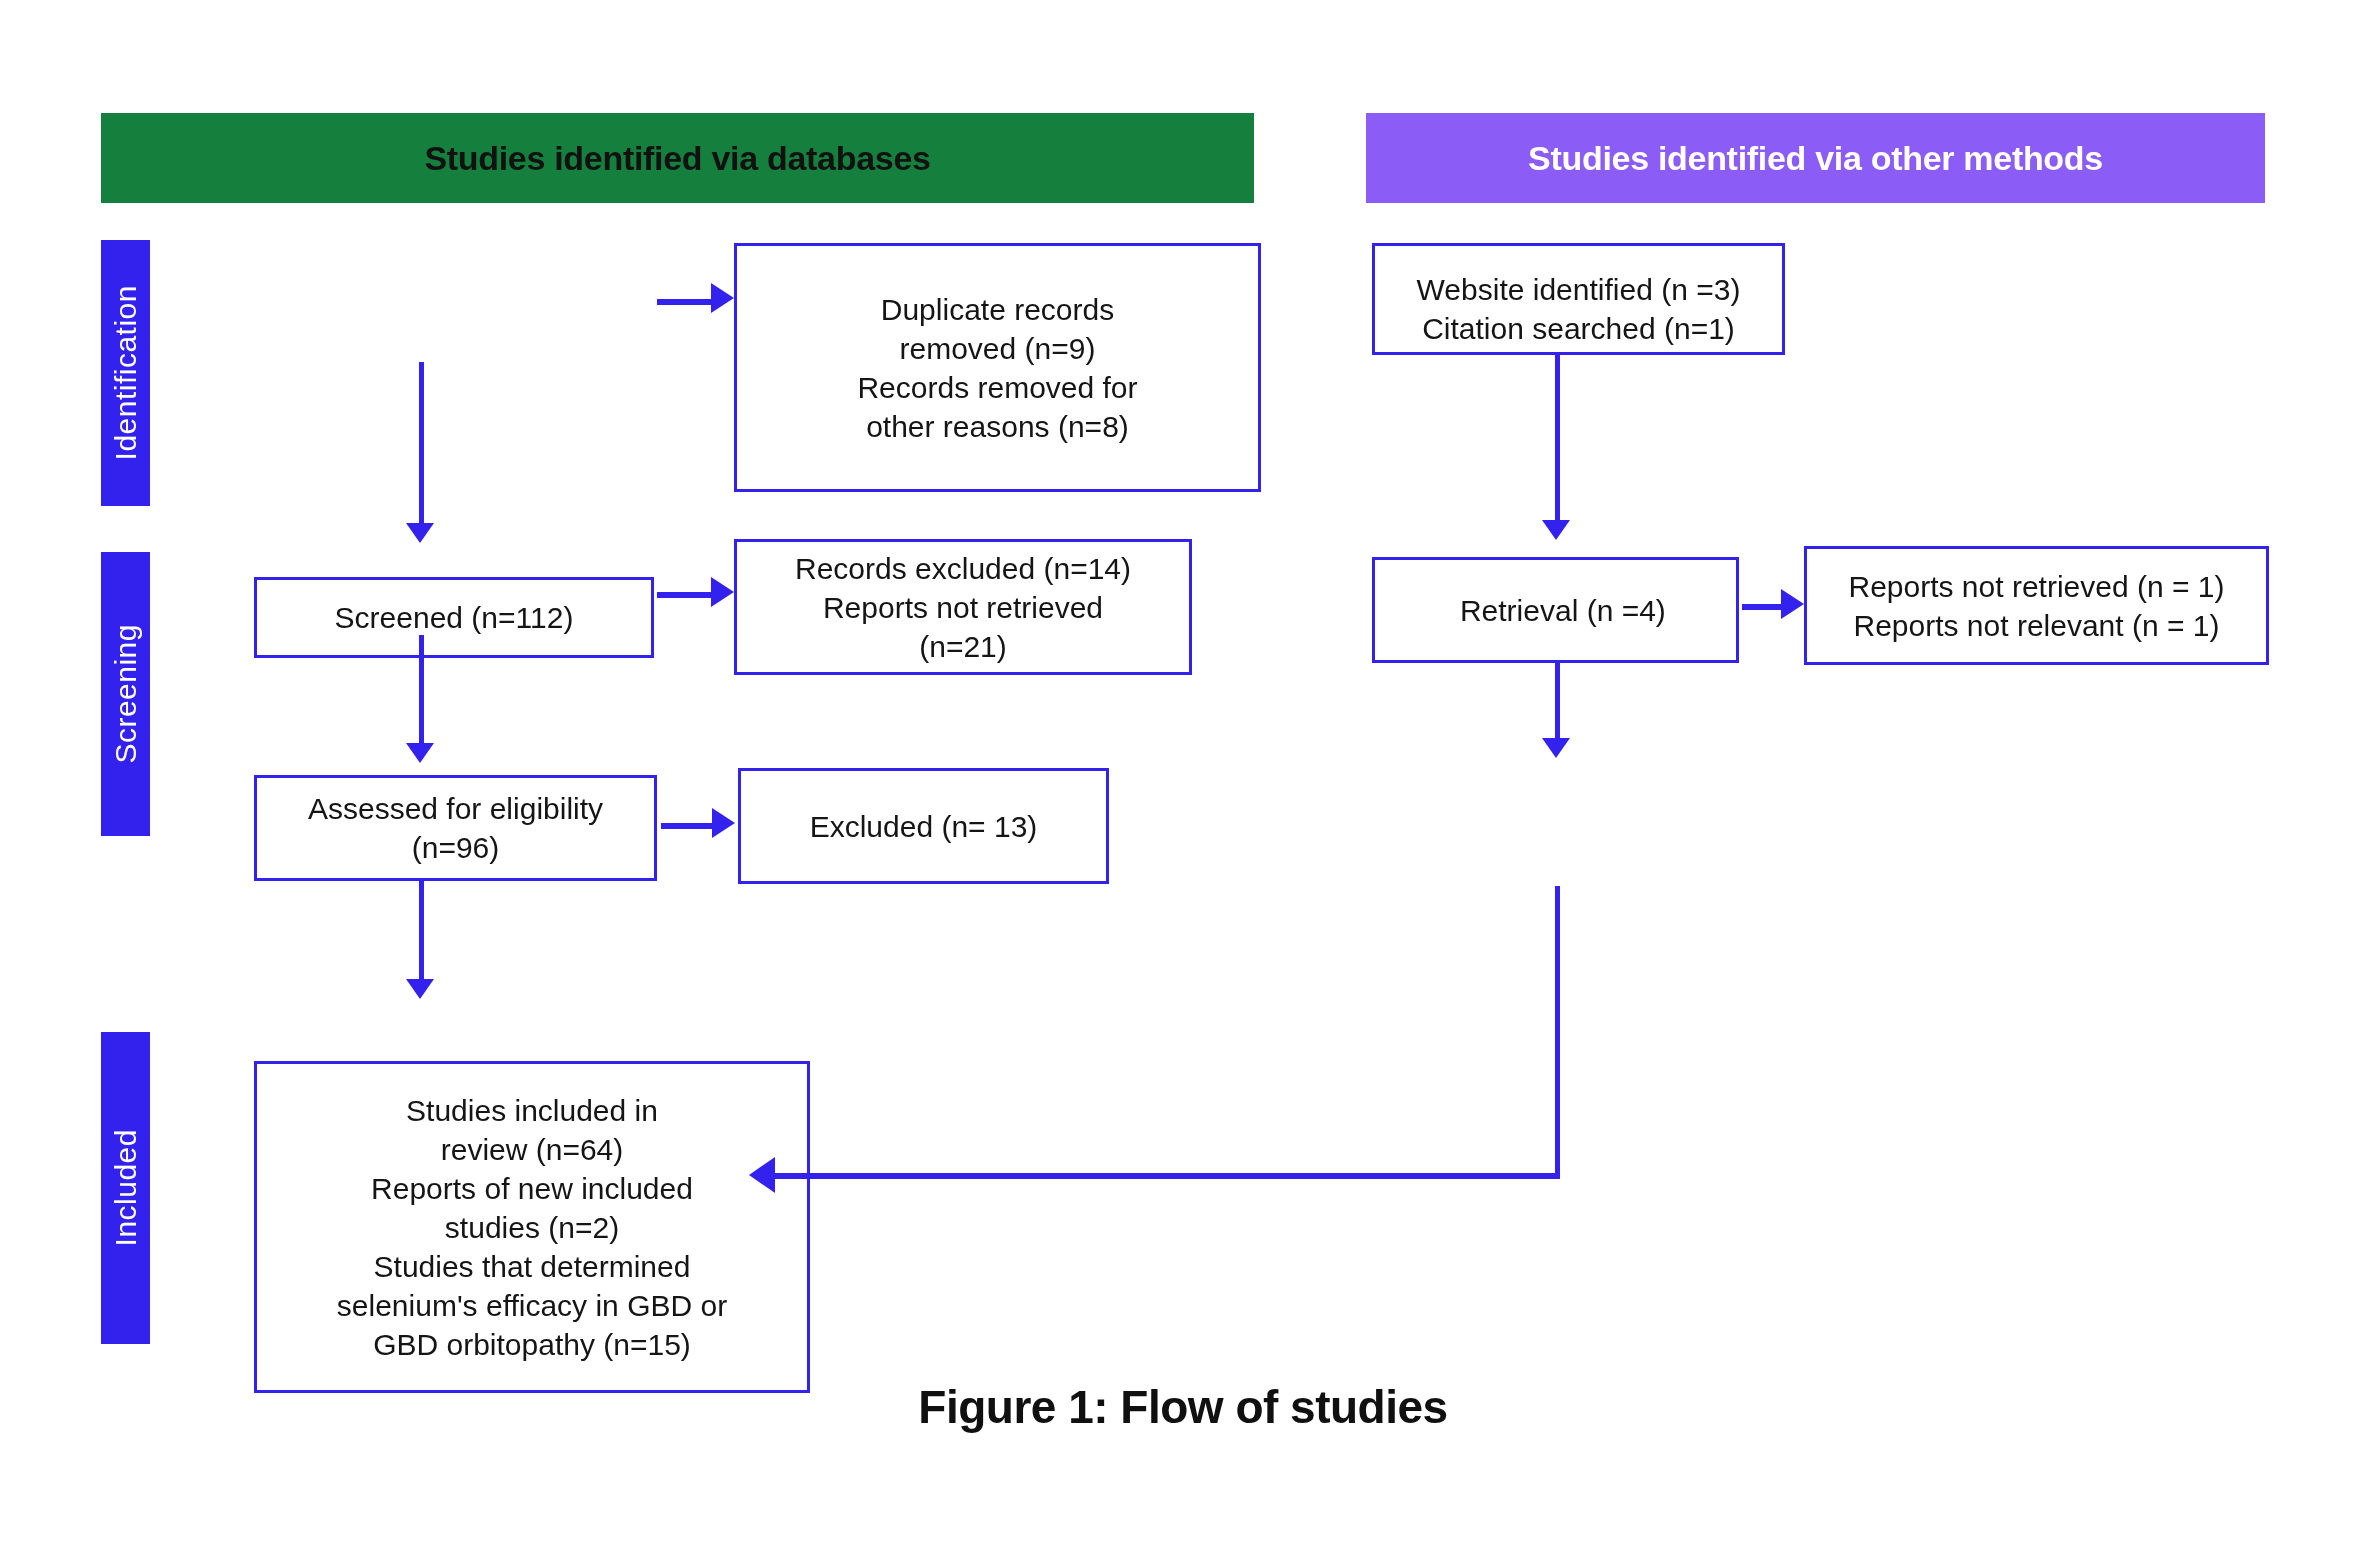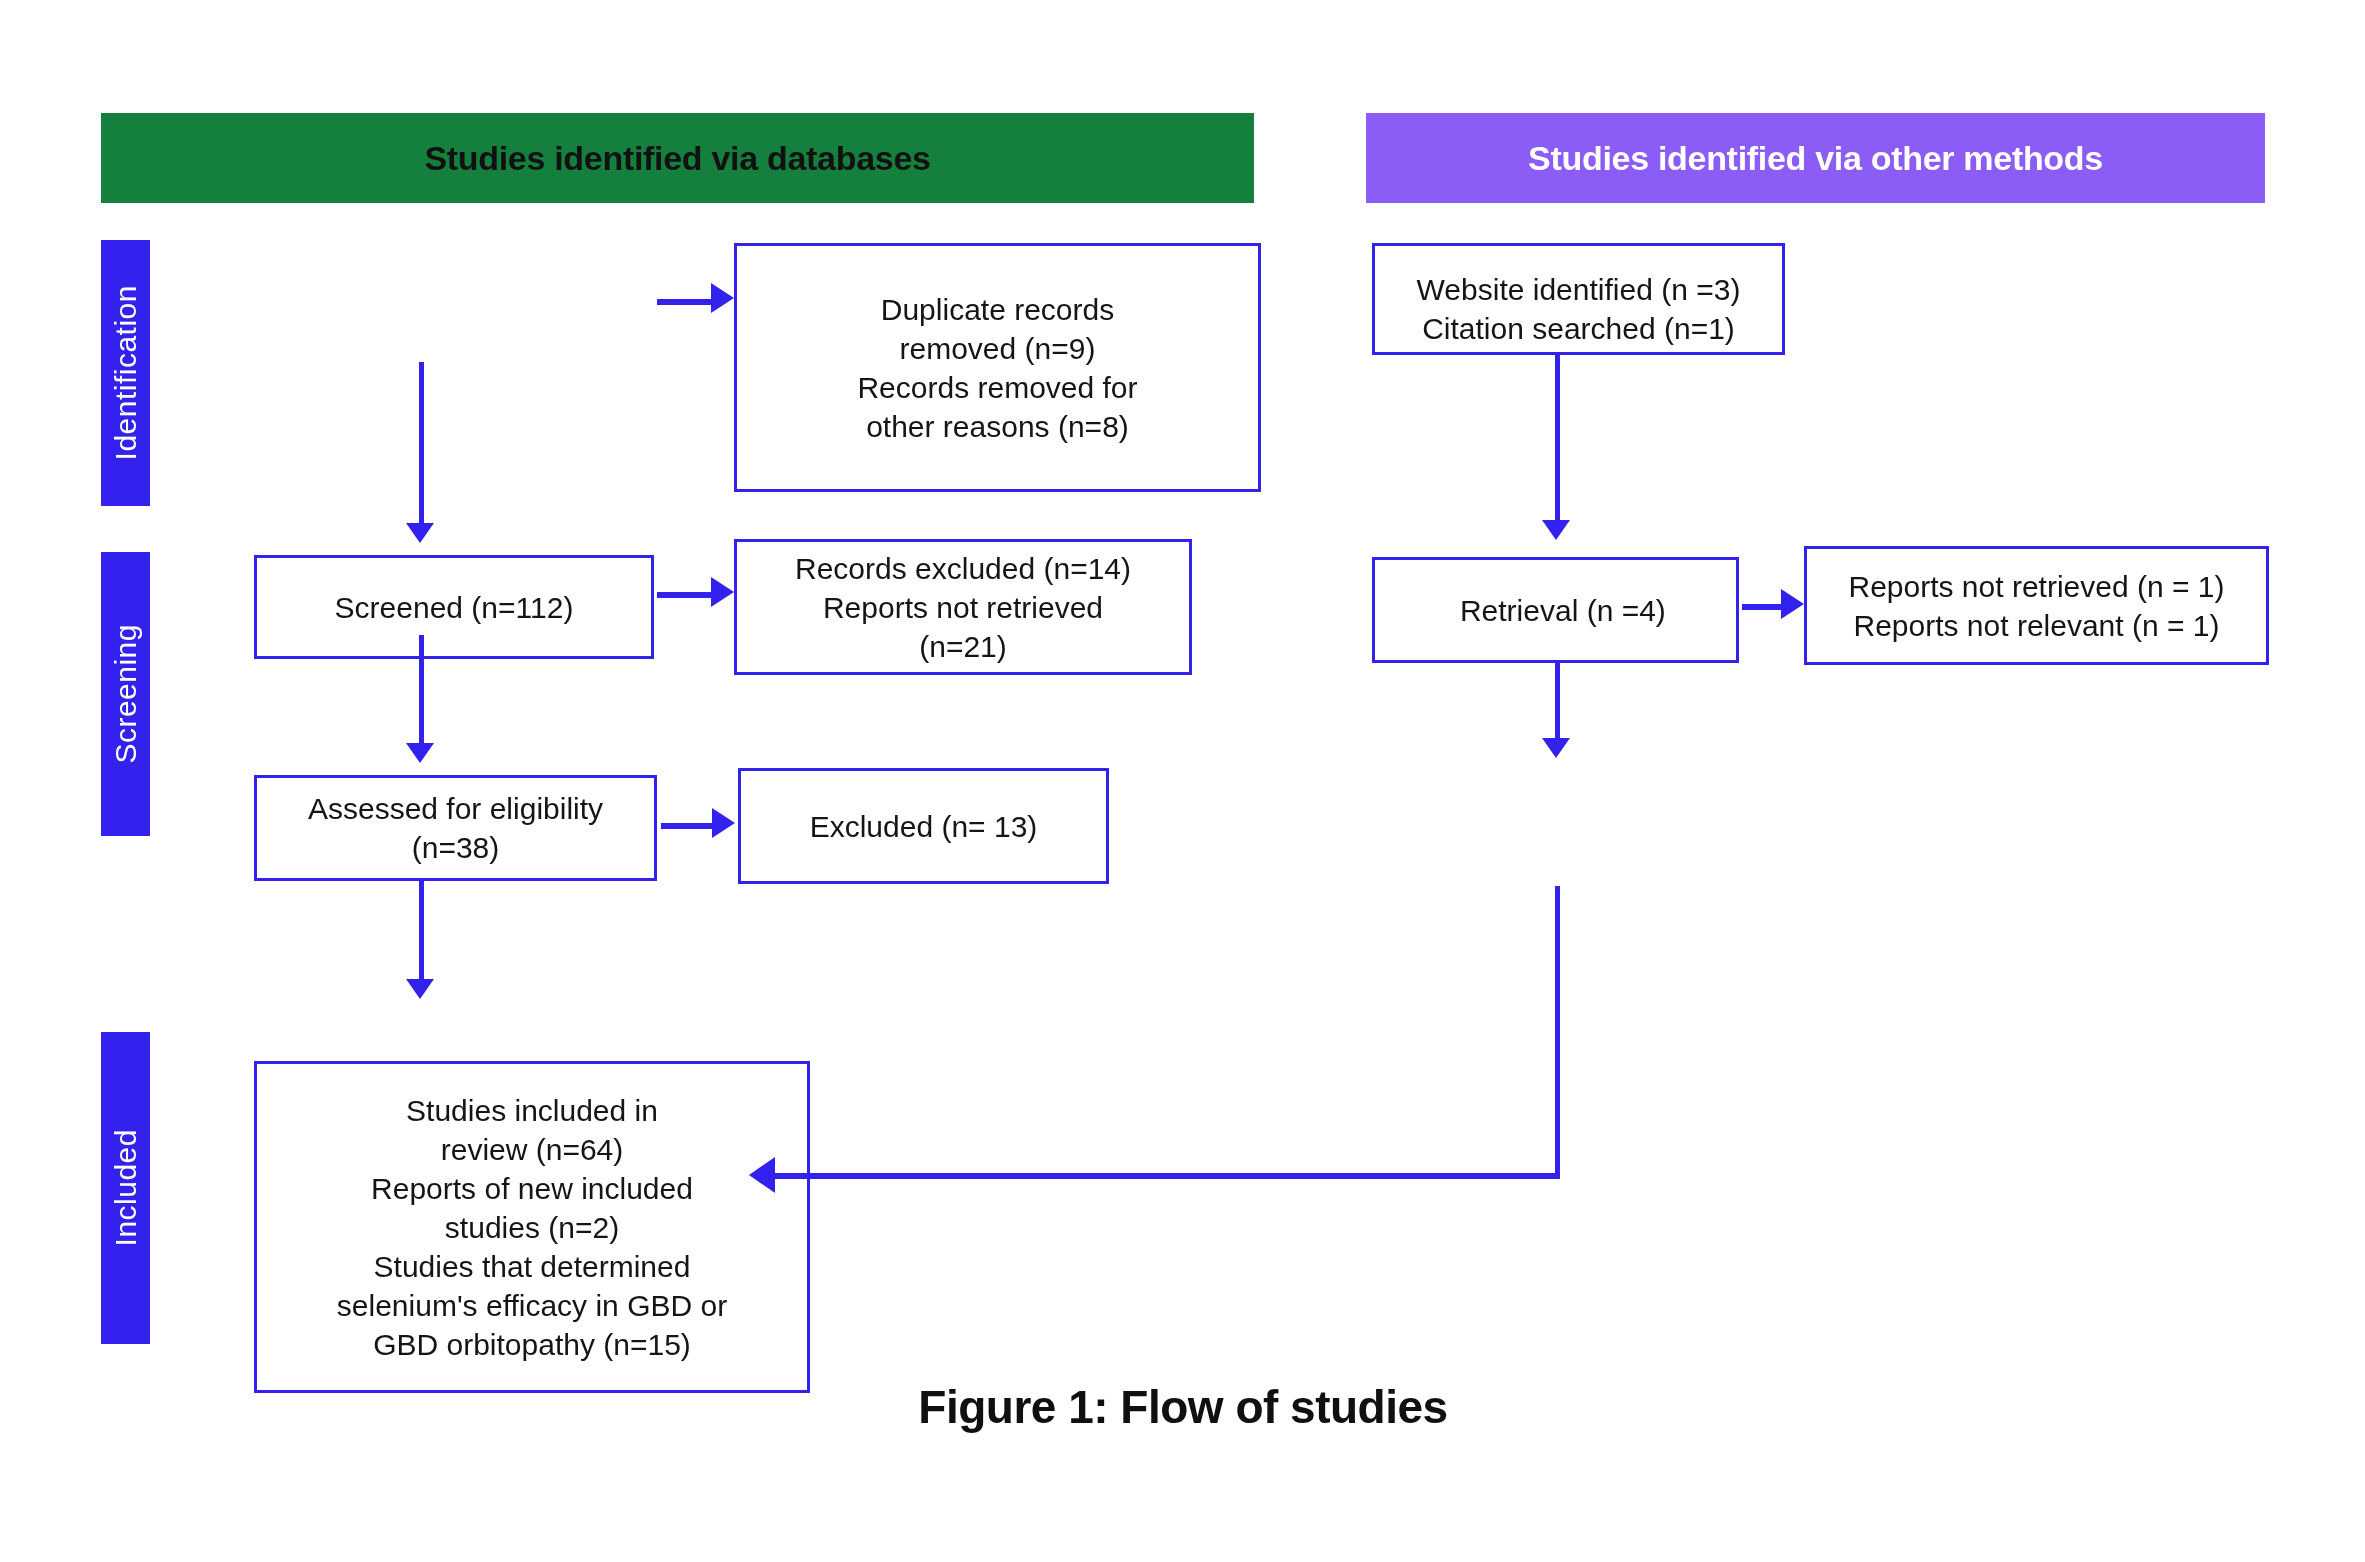--- a/index.html
+++ b/index.html
@@ -40,21 +40,21 @@
   
   .box{
     position:absolute;background:#ffffff;border:3.7px solid #3322EE;
     box-sizing:border-box;display:flex;align-items:center;justify-content:center;
     text-align:center;color:#151515;font-size:30px;line-height:1.30;
     padding:3.7px 9.2px;
   }
   .box .txt{white-space:pre-line;}
   .box-records-identified{left:254px;top:241px;width:400px;height:121px;}
   .box-duplicates{left:734px;top:243px;width:527px;height:249px;}
-  .box-screened{left:254px;top:555px;width:400px;height:104px;}
+  .box-screened{left:254px;top:577px;width:400px;height:81px;}
   .box-records-excluded{left:734px;top:539px;width:458px;height:136px;}
   .box-eligibility{left:254px;top:775px;width:403px;height:106px;}
   .box-excluded{left:738px;top:768px;width:371px;height:116px;}
   .box-included{left:254px;top:1013px;width:556px;height:332px;margin-top:48px;}
 
   
   .box-website{left:1372px;top:243px;width:413px;height:112px;align-items:flex-end;}
   .box-retrieval{left:1372px;top:557px;width:367px;height:106px;padding-left:24px;}
   .box-reports-not{left:1804px;top:546px;width:465px;height:119px;}
   .box-reports-eval{left:1372px;top:768px;width:367px;height:117px;}
@@ -121,21 +121,21 @@
   </div>
 
   <div class="box box-records-excluded">
     <span class="txt">Records excluded (n=14)
 Reports not retrieved
 (n=21)</span>
   </div>
 
   <div class="box box-eligibility">
     <span class="txt">Assessed for eligibility
-(n=38)</span>
+(n=96)</span>
   </div>
 
   <div class="box box-excluded">
     <span class="txt">Excluded (n= 13)</span>
   </div>
 
   <div class="box box-included">
     <span class="txt">Studies included in
 review (n=64)
 Reports of new included

